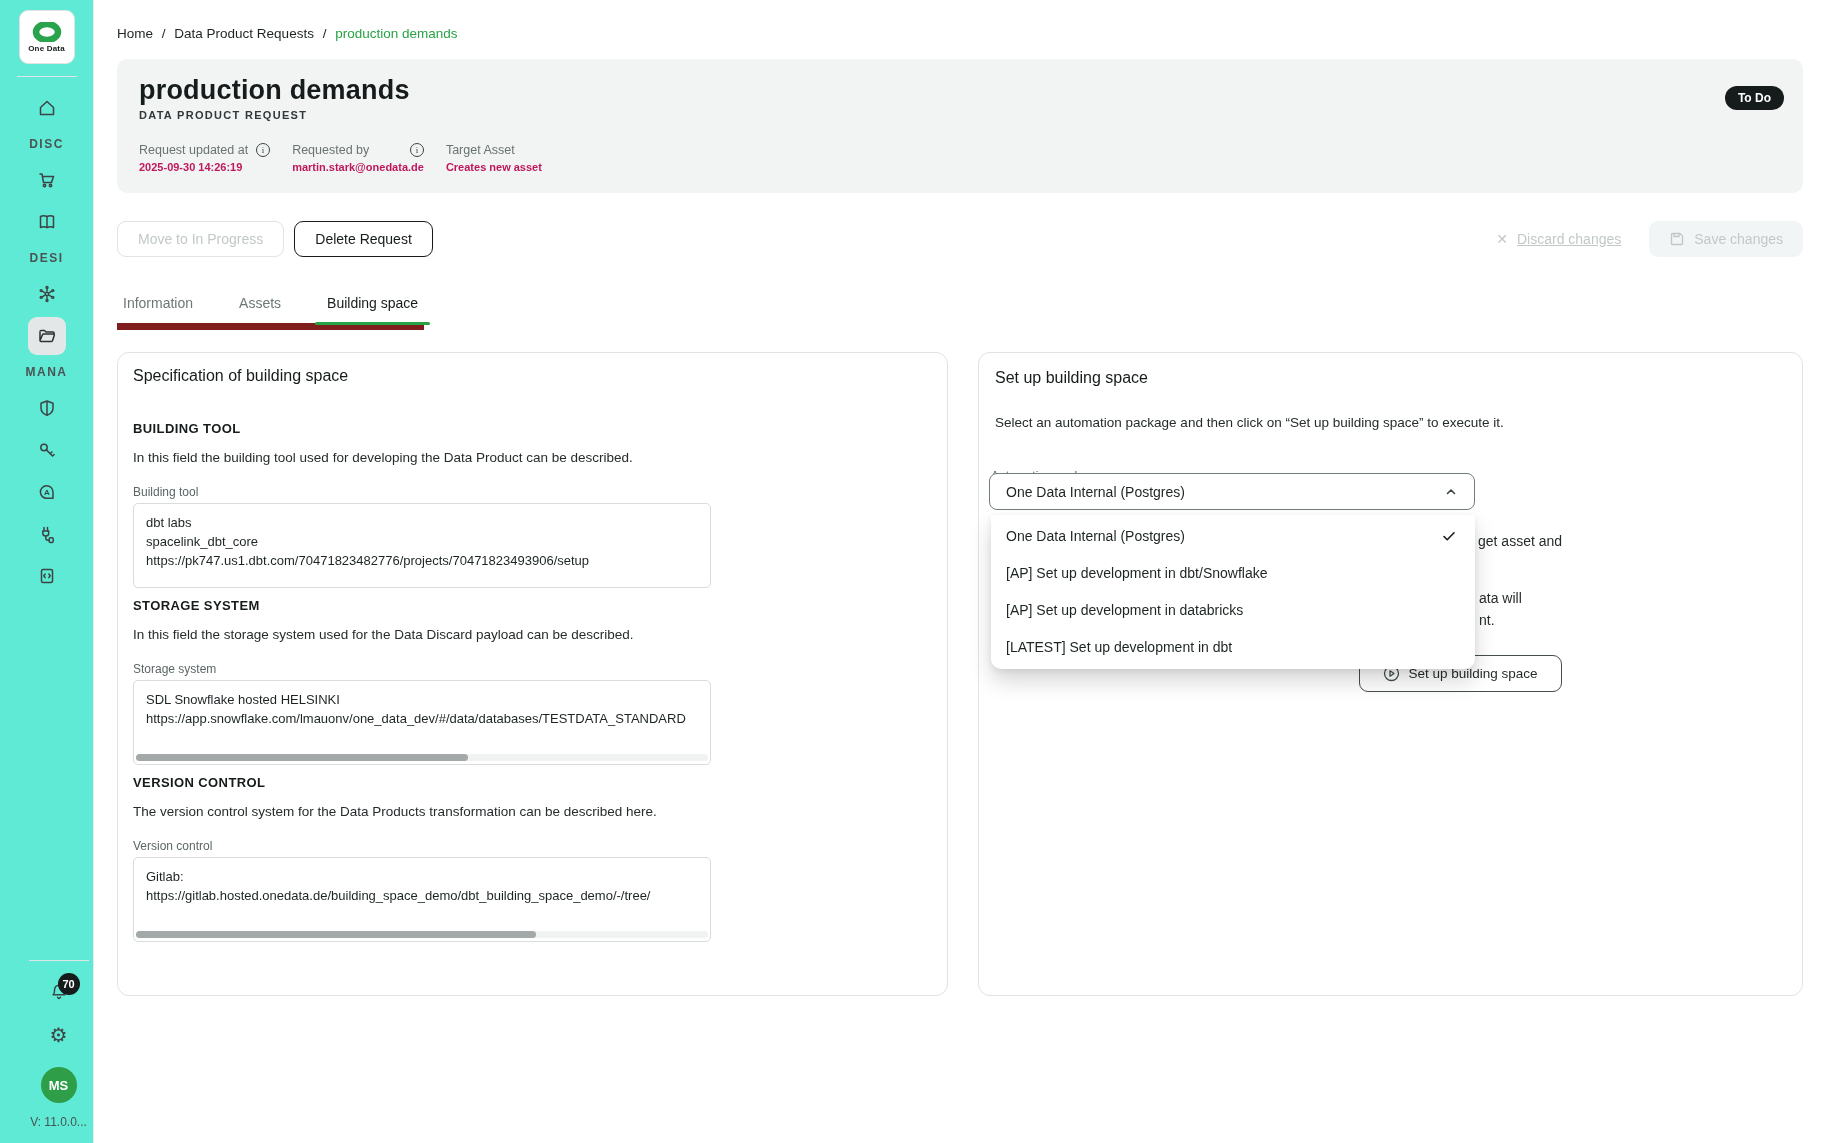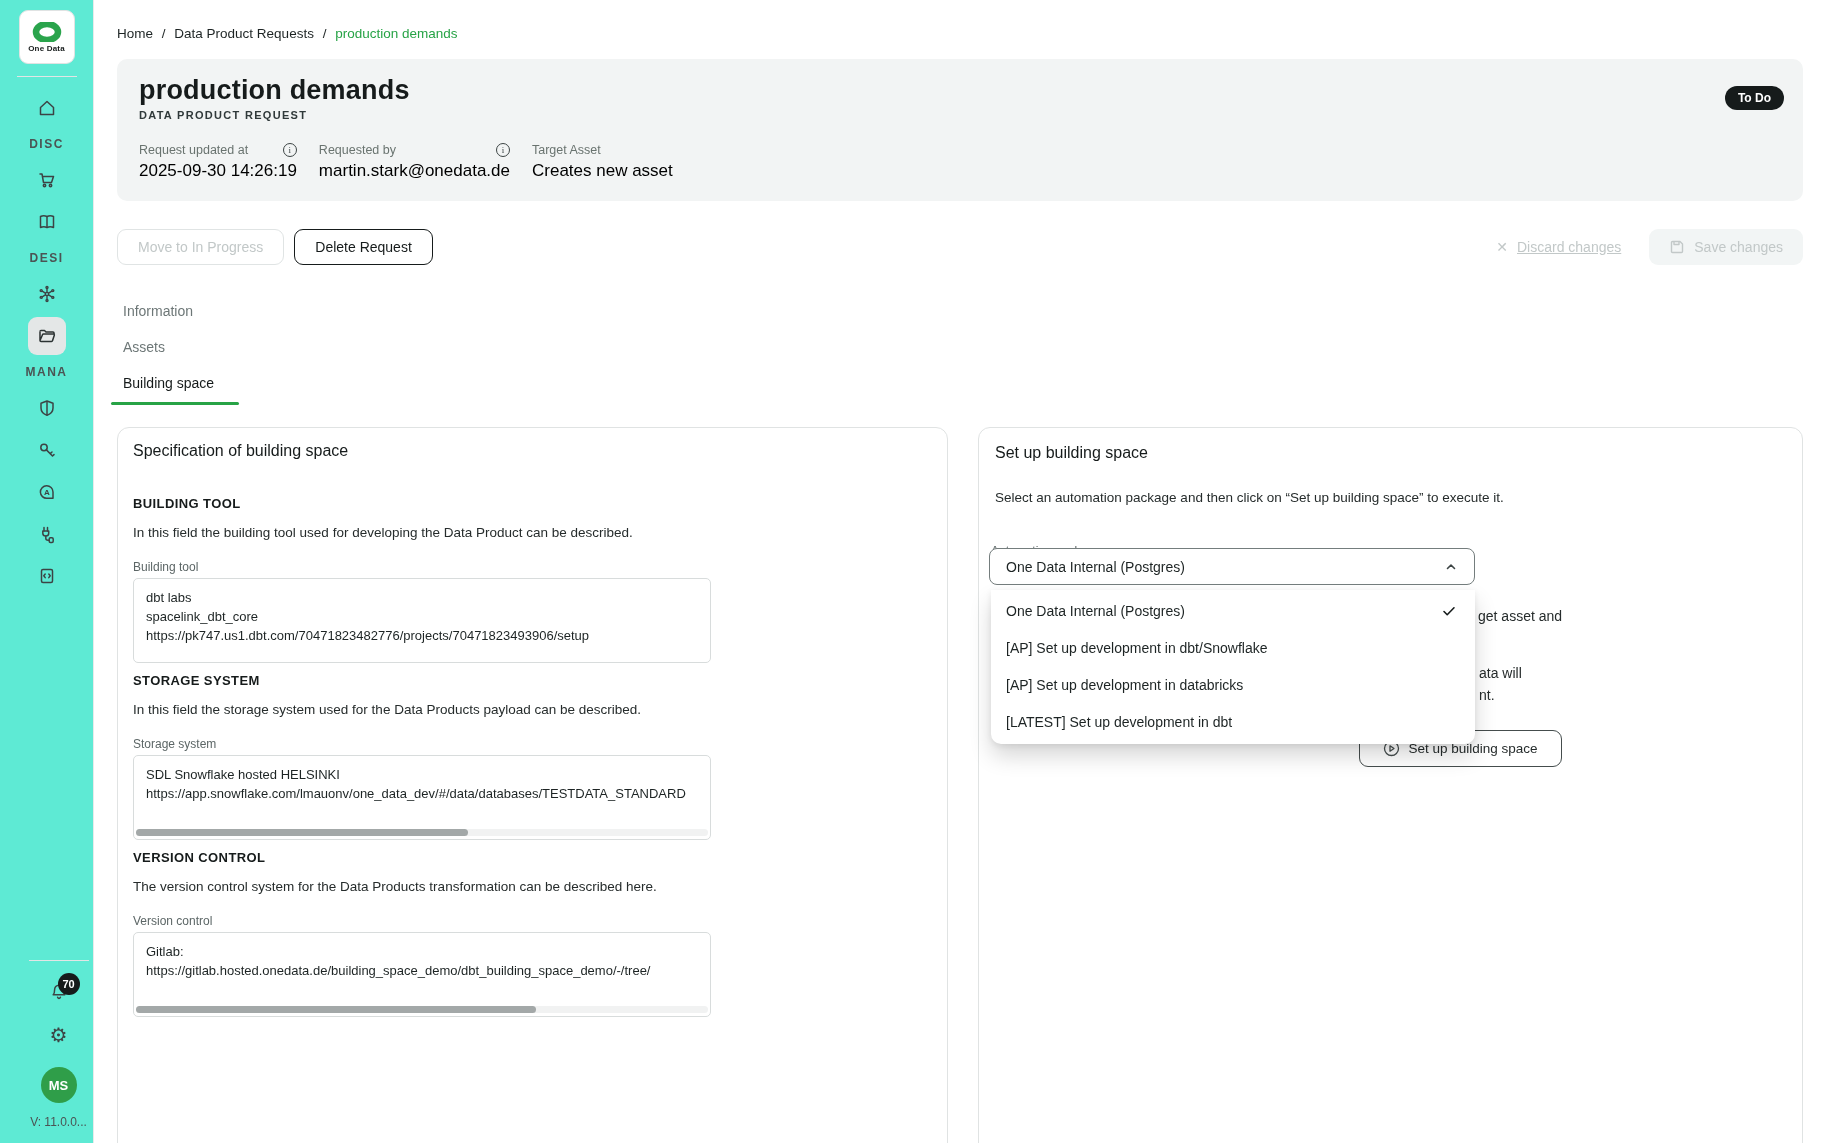--- a/index.html
+++ b/index.html
@@ -29,40 +29,40 @@
   .breadcrumb .sep { color:#1d2424; margin:0 5px; }
   .breadcrumb .current { color:#27a346; font-weight:500; }
 
   .header-card { background:#f2f4f4; border-radius:10px; padding:16px 22px 20px; position:relative; margin-bottom:28px; }
   .hc-title { font-size:27px; font-weight:600; color:#161b1b; letter-spacing:.2px; }
   .hc-subtitle { font-size:11px; font-weight:bold; letter-spacing:1.3px; color:#30393a; margin-top:3px; }
   .meta-row { display:flex; gap:22px; margin-top:22px; }
   .meta-col { display:flex; flex-direction:column; gap:4px; }
   .meta-label-row { display:flex; align-items:center; justify-content:space-between; gap:8px; font-size:12.5px; color:#69736f; }
   .info-i { width:14px; height:14px; border:1px solid #3c4444; border-radius:50%; font-size:9px; color:#3c4444; display:inline-flex; align-items:center; justify-content:center; font-family:"Liberation Serif", serif; flex-shrink:0; }
-  .meta-value { font-size:17px; color:#000000; font-weight:400; }
+  .meta-value { font-size:11px; color:#be185d; font-weight:700; }
   .status-pill { position:absolute; top:27px; right:19px; background:#161b1b; color:#fff; font-size:12px; font-weight:bold; padding:5px 13px; border-radius:999px; }
 
   .actions-row { display:flex; align-items:center; margin-bottom:30px; }
   .btn { font-size:14px; border-radius:9px; height:36px; display:inline-flex; align-items:center; justify-content:center; padding:0 20px; background:#fff; cursor:pointer; white-space:nowrap; }
   .btn-move { border:1px solid #e0e4e4; color:#c2c8c8; cursor:default; }
   .btn-delete { border:1.5px solid #161b1b; color:#161b1b; font-weight:500; margin-left:10px; }
   .right-actions { margin-left:auto; display:flex; align-items:center; gap:28px; }
   .discard { font-size:14px; color:#c2c8c8; display:inline-flex; align-items:center; gap:9px; cursor:default; }
   .discard .lbl { text-decoration:underline; }
   .btn-save { background:#f2f5f5; border:none; color:#c2c8c8; gap:9px; display:inline-flex; cursor:default; }
 
-  .tabs { display:inline-flex; border-bottom:2px solid #7f1d1d; margin-bottom:22px;flex-direction:column; }
+  .tabs { display:inline-flex; border-bottom:7px solid #7f1d1d; margin-bottom:22px; }
   .tab { font-size:14px; color:#6d7777; padding:8px 6px 12px; margin-right:34px; cursor:pointer; position:relative; }
   .tab:last-child { margin-right:0; }
   .tab.active { color:#161b1b; font-weight:500; }
   .tab.active::after { content:""; position:absolute; left:-6px; right:-6px; bottom:-2px; height:3px; background:#27a346; border-radius:2px; }
 
   .panels { display:flex; gap:30px; }
-  .panel { border:1px solid #e0e3e3; border-radius:12px; height:785px; background:#fff; }
+  .panel { border:1px solid #e0e3e3; border-radius:12px; height:644px; background:#fff; }
   .spec-panel { width:831px; padding:14px 16px 0 15px; }
   .setup-panel { width:825px; position:relative; }
   .panel-title { font-size:16px; color:#161b1b; margin-bottom:36px; }
   .sec-heading { font-size:13px; font-weight:bold; letter-spacing:.4px; color:#161b1b; margin-bottom:14px; }
   .sec-desc { font-size:13.5px; color:#262c2c; margin-bottom:20px; }
   .field-label { font-size:12px; color:#5c6666; margin-bottom:4px; }
   .ta-wrap { position:relative; width:578px; margin-bottom:10px; }
   textarea.field { width:578px; height:85px; border:1px solid #d8dcdc; border-radius:5px; padding:9px 12px; font-family:"Liberation Sans", sans-serif; font-size:13px; line-height:19px; color:#1d2424; resize:none; white-space:pre; overflow:hidden; outline:none; background:#fff; display:block; scrollbar-width:none; }
   textarea.field::-webkit-scrollbar { display:none; }
   .hscroll { position:absolute; left:3px; right:3px; bottom:4px; height:7px; background:#f1f2f2; border-radius:4px; }
@@ -286,21 +286,21 @@
           <div class="field-label">Building tool</div>
           <div class="ta-wrap">
             <textarea class="field" wrap="off" style="">dbt labs
 spacelink_dbt_core
 https://pk747.us1.dbt.com/70471823482776/projects/70471823493906/setup</textarea>
           </div>
         </div>
 
         <div>
           <div class="sec-heading">STORAGE SYSTEM</div>
-          <div class="sec-desc">In this field the storage system used for the Data Products payload can be described.</div>
+          <div class="sec-desc">In this field the storage system used for the Data Discard payload can be described.</div>
           <div class="field-label">Storage system</div>
           <div class="ta-wrap">
             <textarea class="field" wrap="off" style="">SDL Snowflake hosted HELSINKI
 https://app.snowflake.com/lmauonv/one_data_dev/#/data/databases/TESTDATA_STANDARD</textarea>
             <div class="hscroll">
                 <div class="thumb" style="width:58%"></div>
               </div>
           </div>
         </div>
 

